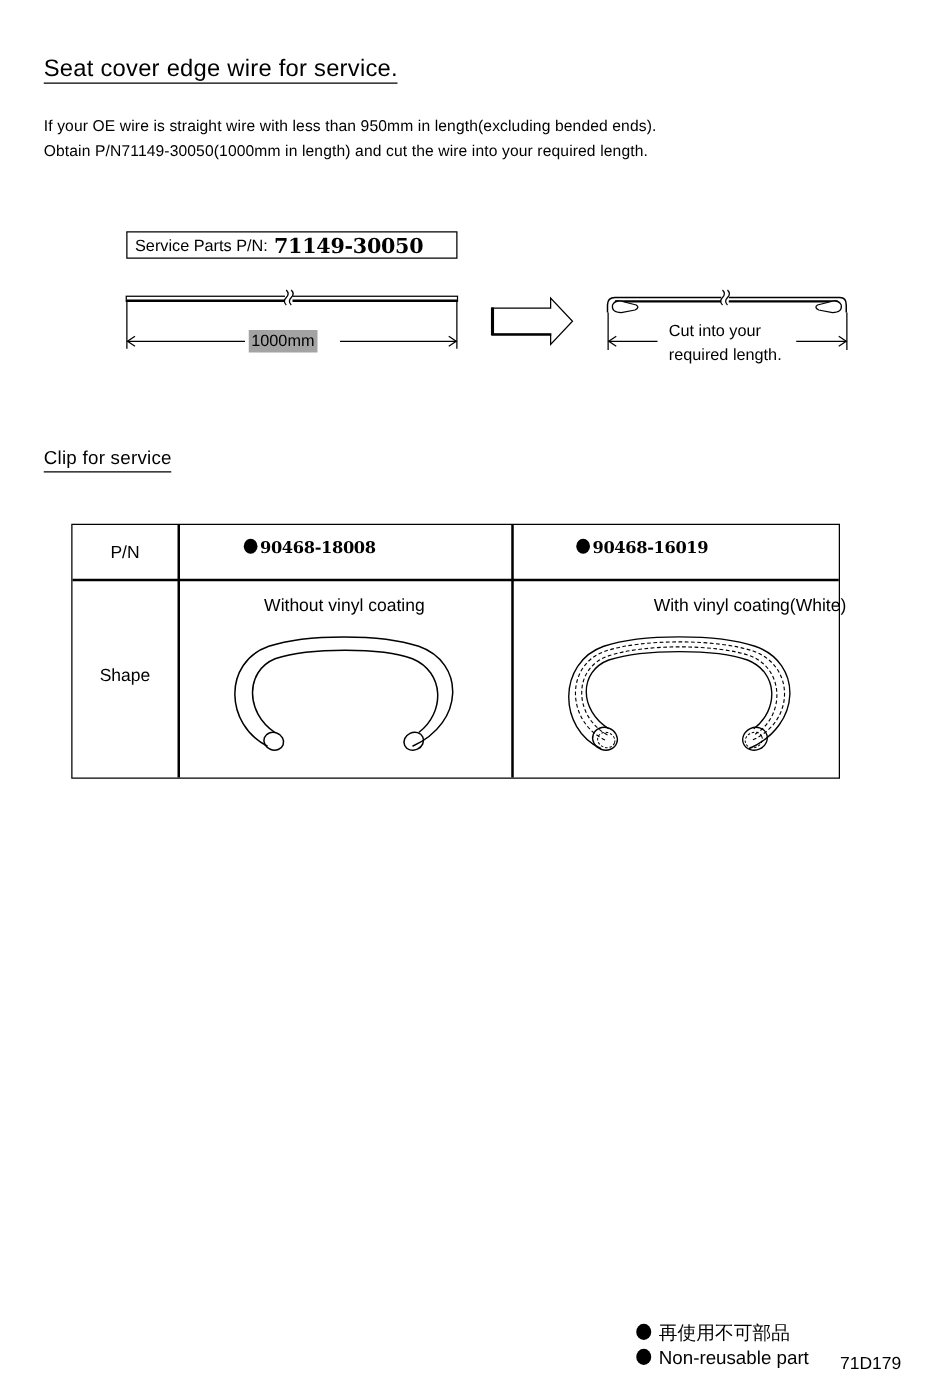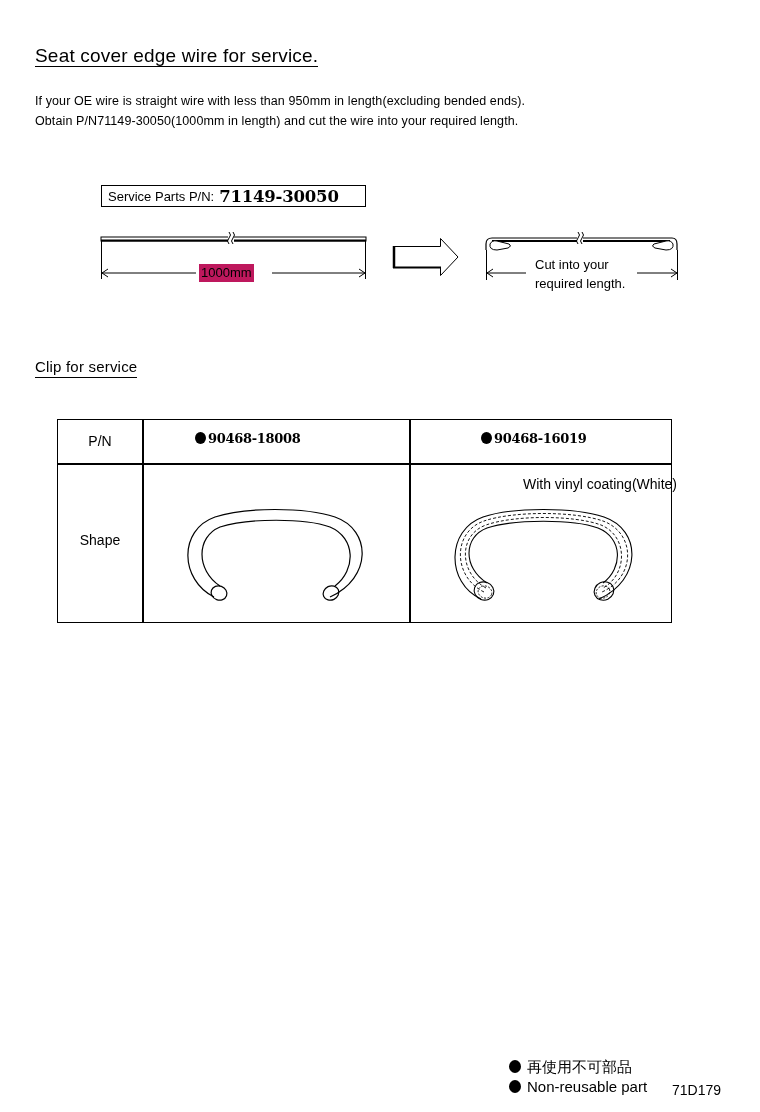--- a/index.html
+++ b/index.html
@@ -80,41 +80,42 @@
     <path d="M582 232 q3 3 0 6 q-3 3 0 6" fill="none" stroke="#000" stroke-width="1"></path>
     <line x1="486.5" y1="250" x2="486.5" y2="280" stroke="#000" stroke-width="1"></line>
     <line x1="677.5" y1="250" x2="677.5" y2="280" stroke="#000" stroke-width="1"></line>
     <line x1="487" y1="273" x2="526" y2="273" stroke="#000" stroke-width="1"></line>
     <line x1="637" y1="273" x2="677" y2="273" stroke="#000" stroke-width="1"></line>
     <polyline points="493,269 487,273 493,277" fill="none" stroke="#000" stroke-width="1"></polyline>
     <polyline points="671,269 677,273 671,277" fill="none" stroke="#000" stroke-width="1"></polyline>
   </g>
 </svg>
 
-<div class="abs small-label" style="left:199px; top:264px; background:#be185d; padding:0 2px;">1000mm</div>
+<div class="abs small-label" style="left:199px; top:264px; background:#a3a3a3; padding:0 2px;">1000mm</div>
 <div class="abs small-label" style="left:535px; top:256px;">Cut into your</div>
 <div class="abs small-label" style="left:535px; top:275px;">required length.</div>
 
 <div class="abs heading" style="left:35px; top:359px; font-size:15px;">Clip for service</div>
 
 <div class="tbl">
   <div class="vline" style="left:84px;"></div>
   <div class="vline" style="left:351px;"></div>
   <div class="hline" style="top:43px;"></div>
 
   <div class="cell-text" style="left:0; width:84px; top:13px; text-align:center;">P/N</div>
   <div class="cell-text" style="left:0; width:84px; top:112px; text-align:center;">Shape</div>
 
   <div class="pn-num" style="left:137px; top:11px;">
     <span class="dot"></span><span>90468-18008</span>
   </div>
-  <div class="pn-num" style="left:423px; top:11px;">
+  <div class="pn-num" style="left:403px; top:11px;">
     <span class="dot"></span><span>90468-16019</span>
   </div>
 
+  <div class="cell-text" style="left:84px; width:267px; top:56px; text-align:center;">Without vinyl coating</div>
   <div class="cell-text" style="left:351px; width:268px; top:56px; text-align:right;">With vinyl coating(White)</div>
 </div>
 
 <svg style="left:0; top:0;" width="760" height="640">
   <g fill="none" stroke="#000" stroke-width="1.2">
     <path d="M214 597 C 180 580, 178 530, 215 517 C 245 507, 305 507, 335 517 C 372 530, 372 578, 330 597"></path>
     <path d="M220 586 C 196 570, 196 537, 220 527 C 248 518, 305 518, 330 527 C 356 538, 356 570, 335 586"></path>
     <ellipse cx="219" cy="593" rx="8" ry="7" transform="rotate(20 219 593)"></ellipse>
     <ellipse cx="331" cy="593" rx="8" ry="7" transform="rotate(-25 331 593)"></ellipse>
   </g>

